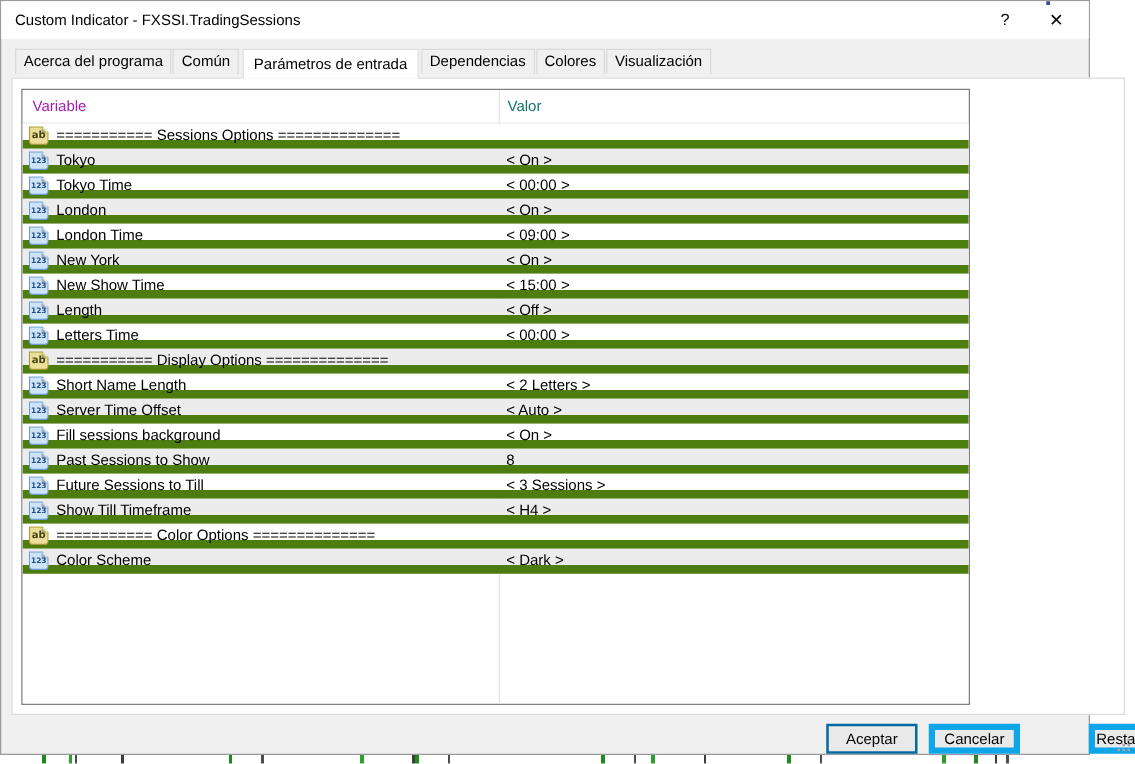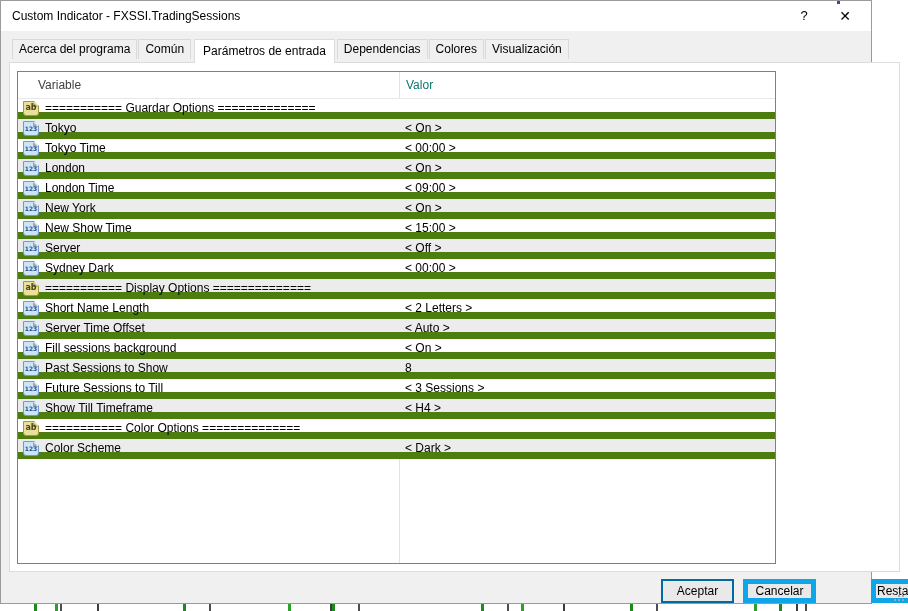--- a/index.html
+++ b/index.html
@@ -28,21 +28,21 @@
 
   
   .page { position:absolute; left:8px; top:61px; width:891px; height:510px;
           background:#ffffff; border:1px solid #dcdcdc; z-index:1; }
 
   
   .ptable { position:absolute; left:16px; top:70px; width:759px; height:493px;
             background:#fff; border:1px solid #808080; z-index:2; overflow:hidden; }
   .coldiv { position:absolute; left:381px; top:0; bottom:0; width:1px; background:#e3e3e3; }
   .thead { position:relative; height:27px; border-bottom:1px solid #e8e8e8; }
-  .th-variable { position:absolute; left:20px; line-height:26px; font-size:12px; color:#404040; }
+  .th-variable { position:absolute; left:8px; line-height:26px; font-size:12px; color:#a21caf; }
   .th-valor { position:absolute; left:388px; line-height:26px; font-size:12px; color:#0f766e; }
   .trow { position:relative; height:20px; border-bottom:7px solid #4d7c0f; background:#fff; }
   .trow.alt { background:#ececec; }
   .pname { position:absolute; left:27px; top:0; line-height:19px; font-size:12px; color:#000; white-space:nowrap; }
   .pval  { position:absolute; left:387px; top:0; line-height:19px; font-size:12px; color:#000; white-space:nowrap; }
 
   
   .picon { position:absolute; left:5px; top:2px; width:16px; height:15px; text-align:center;
            font-family:"DejaVu Sans", sans-serif; font-weight:bold;
            clip-path: polygon(0 0, calc(100% - 5px) 0, 100% 5px, 100% 100%, 0 100%);
@@ -100,21 +100,21 @@
 
     <div class="ptable">
       <div class="coldiv"></div>
       <div class="thead">
         <span class="th-variable">Variable</span>
         <span class="th-valor">Valor</span>
       </div>
       <div>
           <div class="trow">
             <span class="picon icon-ab">ab</span>
-            <span class="pname">=========== Guardar Options ==============</span>
+            <span class="pname">=========== Sessions Options ==============</span>
             <span class="pval"></span>
           </div>
           <div class="trow alt">
             <span class="picon icon-123">123</span>
             <span class="pname">Tokyo</span>
             <span class="pval">&lt; On &gt;</span>
           </div>
           <div class="trow">
             <span class="picon icon-123">123</span>
             <span class="pname">Tokyo Time</span>
@@ -135,26 +135,26 @@
             <span class="pname">New York</span>
             <span class="pval">&lt; On &gt;</span>
           </div>
           <div class="trow">
             <span class="picon icon-123">123</span>
             <span class="pname">New Show Time</span>
             <span class="pval">&lt; 15:00 &gt;</span>
           </div>
           <div class="trow alt">
             <span class="picon icon-123">123</span>
-            <span class="pname">Server</span>
+            <span class="pname">Length</span>
             <span class="pval">&lt; Off &gt;</span>
           </div>
           <div class="trow">
             <span class="picon icon-123">123</span>
-            <span class="pname">Sydney Dark</span>
+            <span class="pname">Letters Time</span>
             <span class="pval">&lt; 00:00 &gt;</span>
           </div>
           <div class="trow alt">
             <span class="picon icon-ab">ab</span>
             <span class="pname">=========== Display Options ==============</span>
             <span class="pval"></span>
           </div>
           <div class="trow">
             <span class="picon icon-123">123</span>
             <span class="pname">Short Name Length</span>

